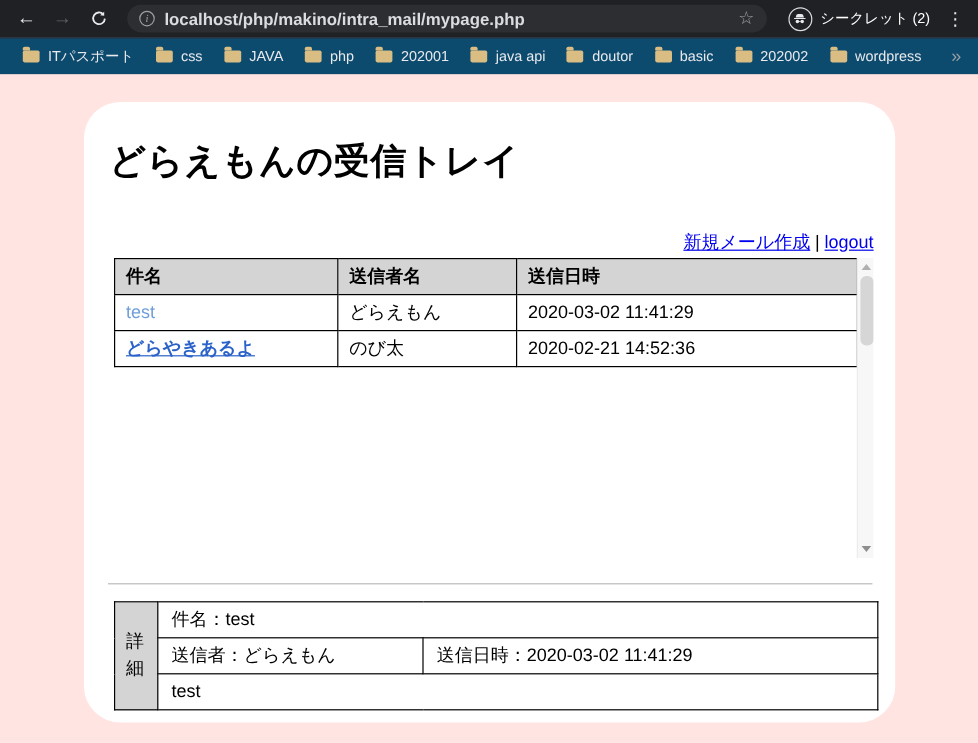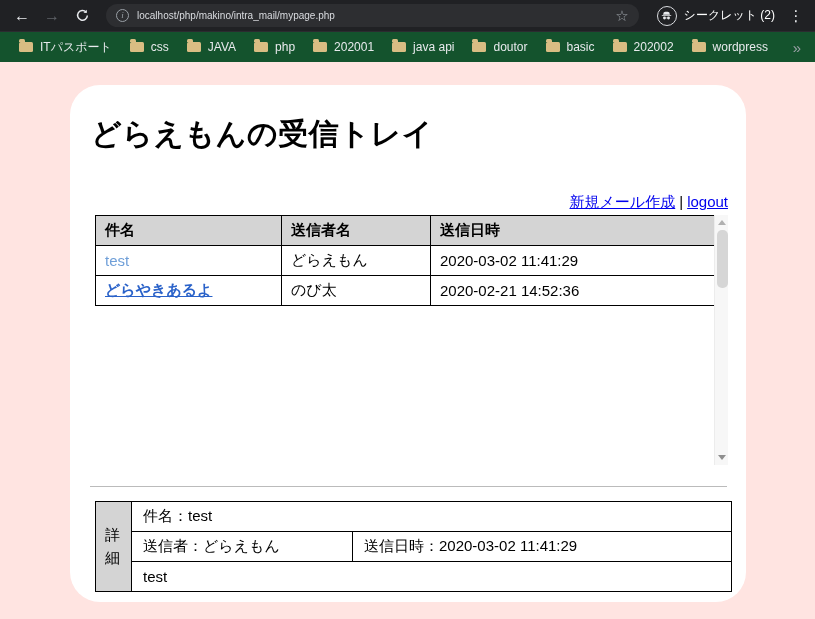--- a/index.html
+++ b/index.html
@@ -21,34 +21,34 @@
   .nav-btn.disabled { color:#5f6368; }
   .url-bar {
     flex:1; height:23px; background:#2d2e31; border-radius:12px;
     display:flex; align-items:center; padding:0 10px; gap:8px; margin:0 8px; min-width:0;
   }
   .info-icon {
     width:13px; height:13px; border:1px solid #9aa0a6; border-radius:50%;
     color:#9aa0a6; font-size:9px; line-height:11px; text-align:center; flex:none;
     font-family:"Liberation Serif",serif; font-style:italic;
   }
-  .url-text { color:#dadce0; font-size:10px; flex:1; white-space:nowrap; overflow:hidden; }
+  .url-text { color:#dadce0; font-size:14px; flex:1; white-space:nowrap; overflow:hidden;font-weight:bold; }
   .star-icon { color:#9aa0a6; font-size:15px; flex:none; cursor:pointer; line-height:1; }
   .incognito-badge {
     display:flex; align-items:center; gap:7px; color:#ffffff; font-size:12px;
     padding:0 8px; white-space:nowrap; flex:none;
   }
   .incog-circle {
     width:20px; height:20px; border:1.5px solid #dadce0; border-radius:50%;
     display:flex; align-items:center; justify-content:center; flex:none;
   }
   .menu-btn { color:#e8eaed; font-size:15px; width:22px; text-align:center; cursor:pointer; flex:none; }
 
   .bookmarks {
-    height:31px; background:#14532d; display:flex; align-items:center;
+    height:31px; background:#0c4a6e; display:flex; align-items:center;
     padding:0 10px; border-top:1px solid #2b2c30;
   }
   .bm {
     display:flex; align-items:center; gap:7px; color:#e8eaed; font-size:12px;
     padding:3px 9px; border-radius:6px; white-space:nowrap; cursor:pointer;
   }
   .folder { width:14px; height:10px; background:#d9bd83; border-radius:1.5px; position:relative; flex:none; }
   .folder::before {
     content:""; position:absolute; top:-3px; left:0; width:6px; height:3px;
     background:#d9bd83; border-radius:1.5px 1.5px 0 0;

